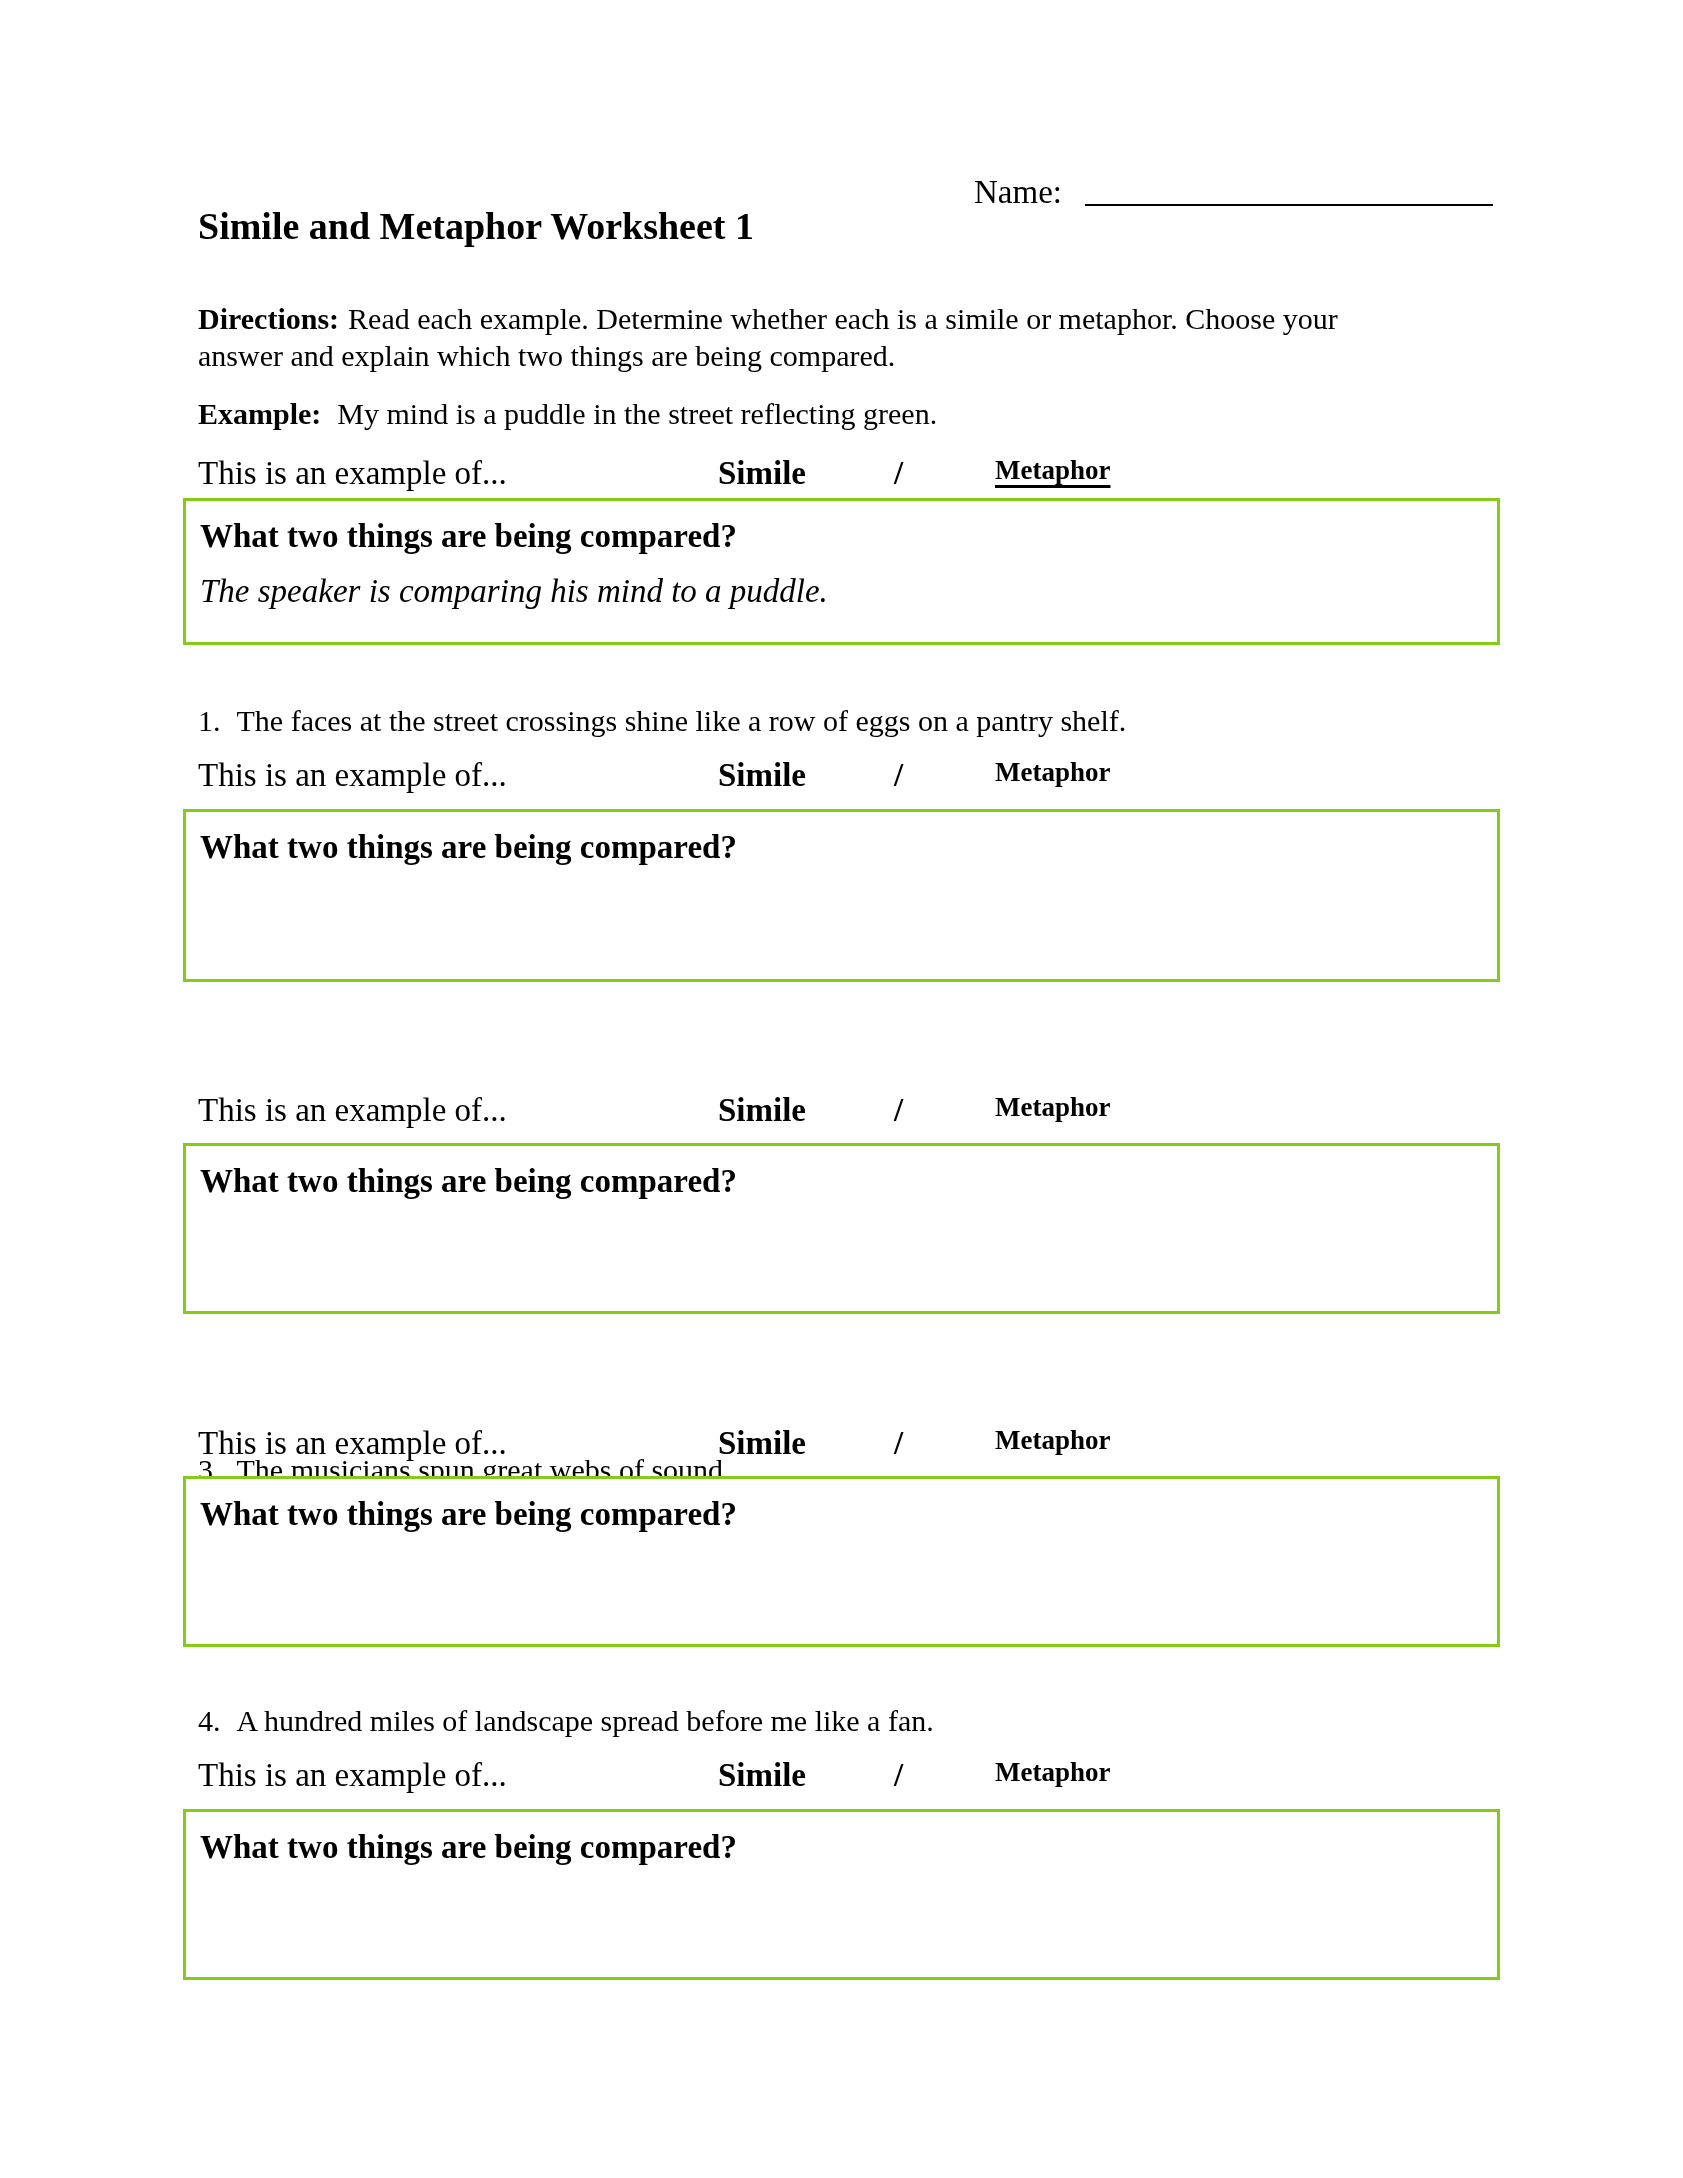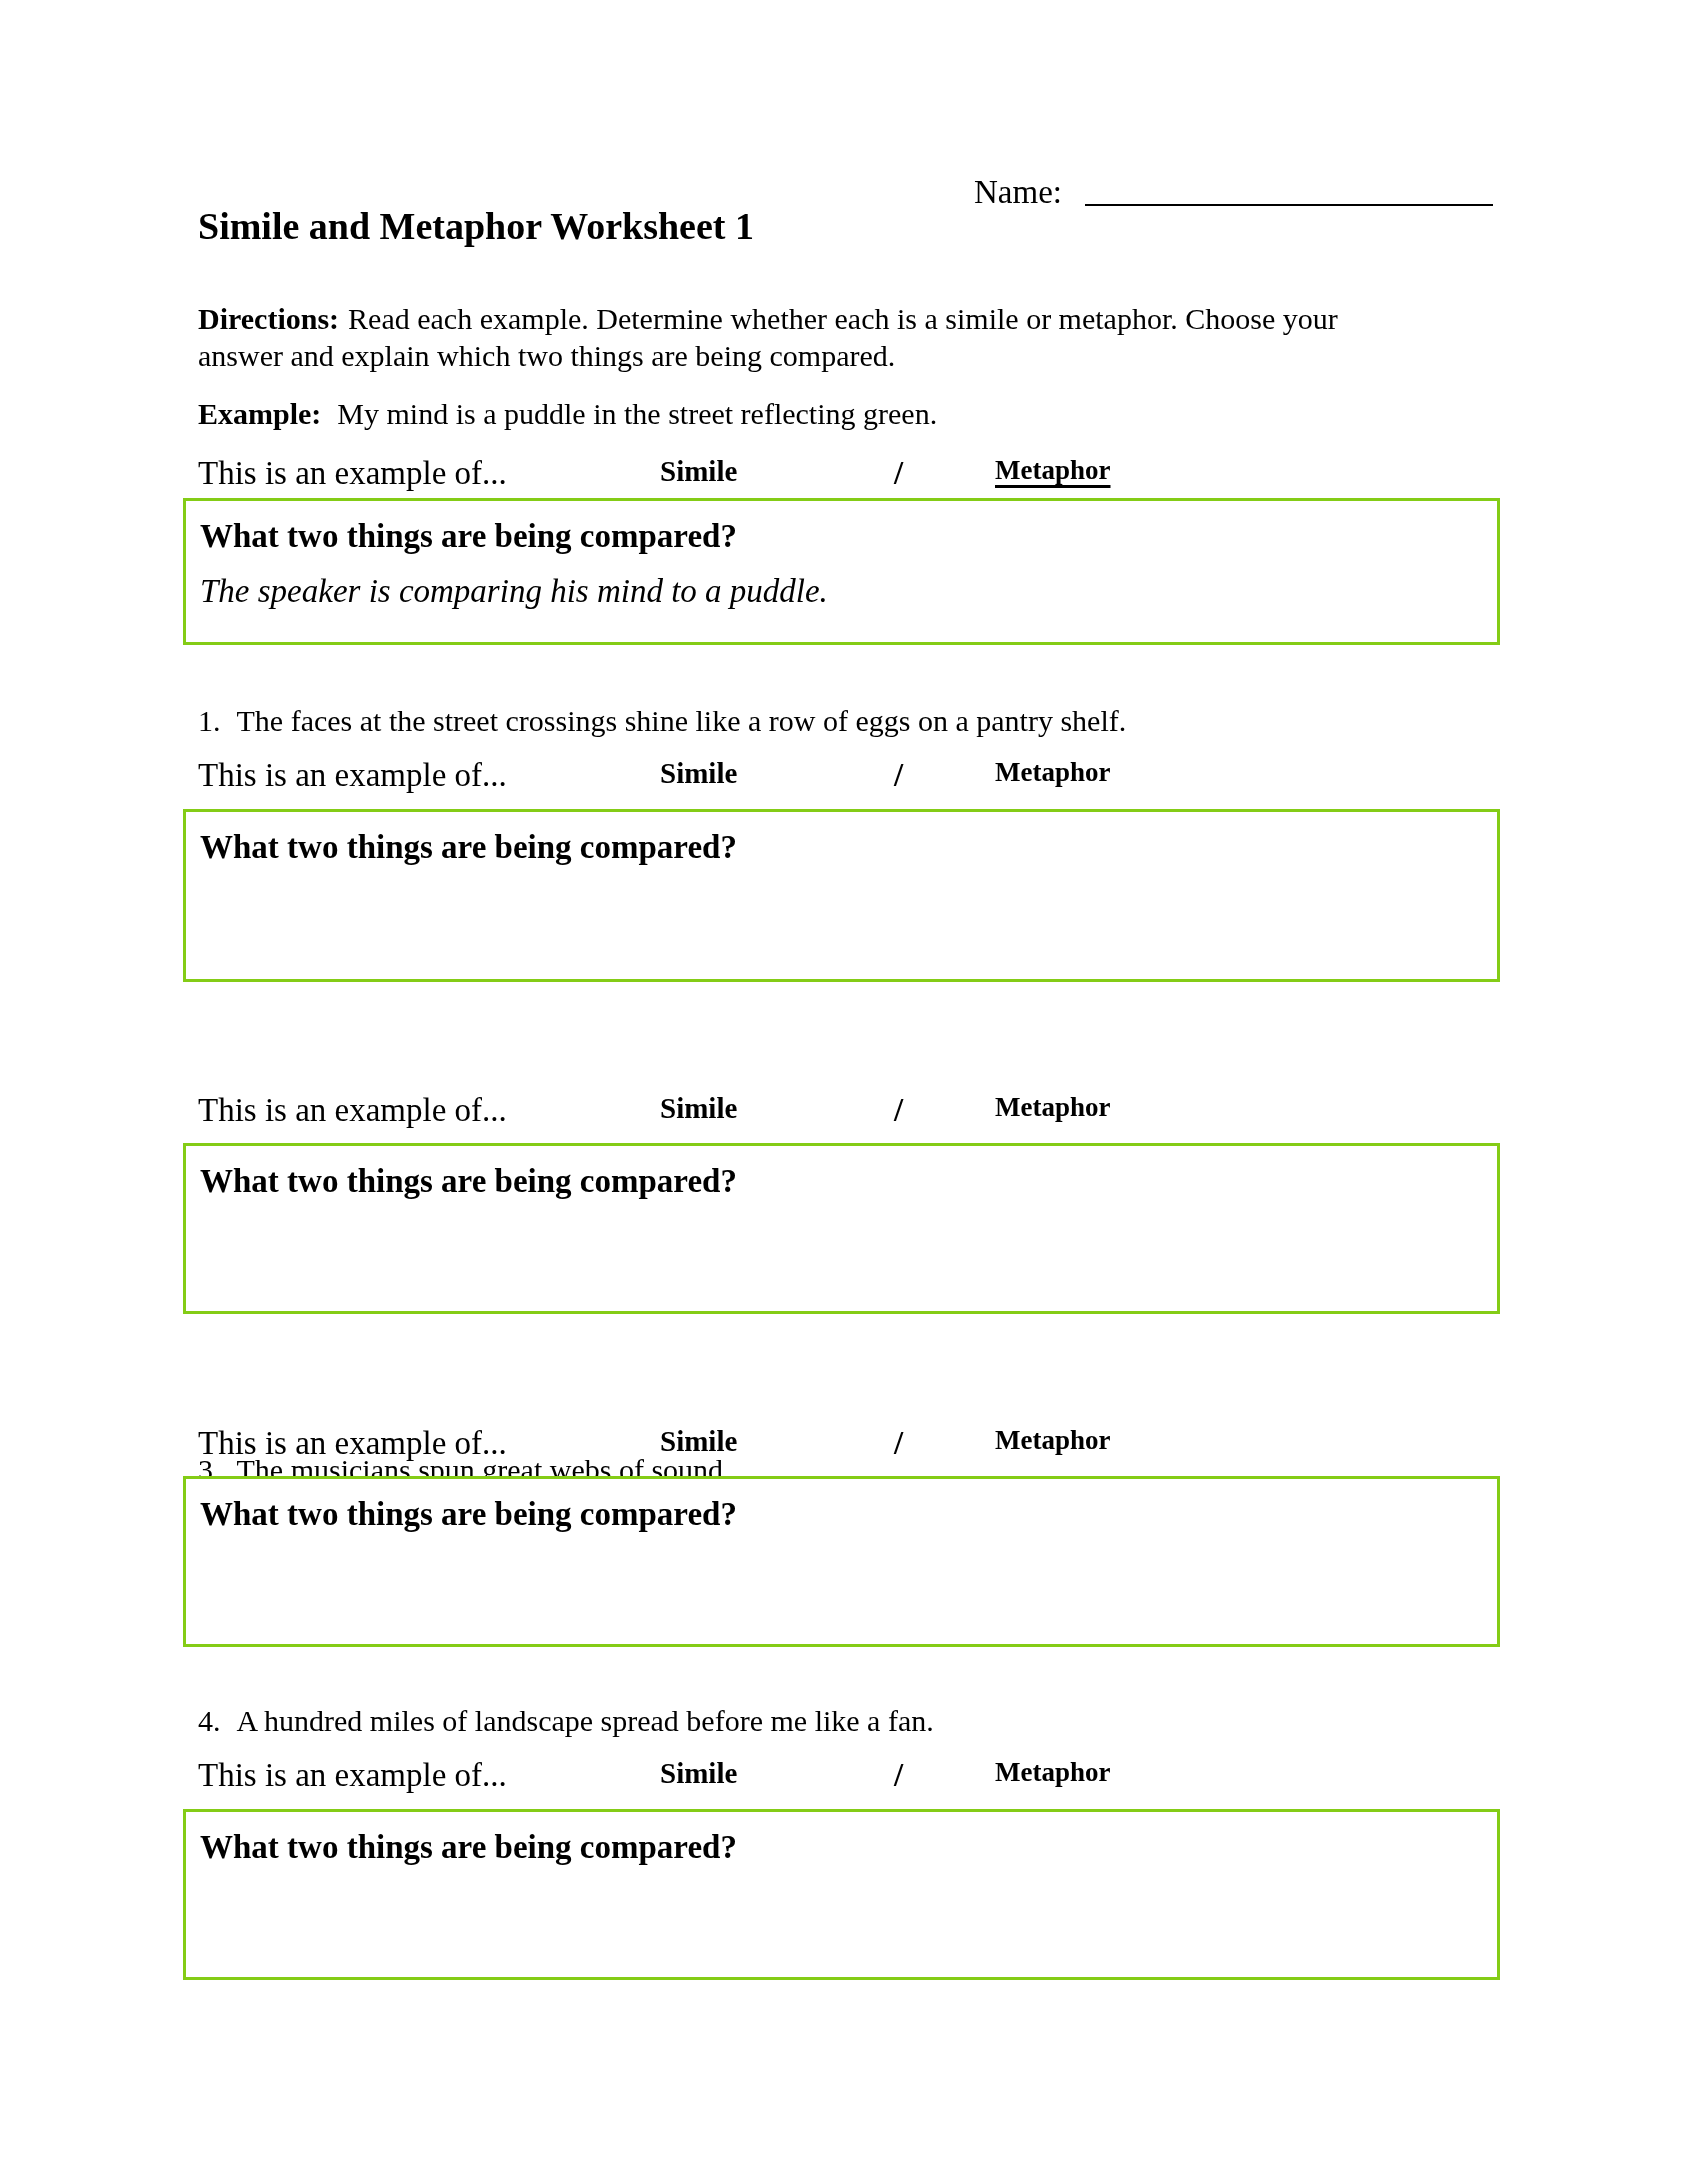--- a/index.html
+++ b/index.html
@@ -32,21 +32,21 @@
   .directions .lbl { font-weight: bold; }
   .dir-gap { display: inline-block; width: 9px; }
 
   
   .sentence-row { left: 198px; width: 1327px; }
   .sent-gap { display: inline-block; width: 16px; }
 
   
   .choice-row { left: 0; width: 1683px; height: 42px; }
   .choice-row .prompt   { position: absolute; left: 198px; top: 0; font-size: 33px; }
-  .choice-row .simile   { position: absolute; left: 660px; top: 0; font-size: 29px; font-weight: bold; }
+  .choice-row .simile   { position: absolute; left: 718px; top: 0; font-size: 33px; font-weight: bold; }
   .choice-row .slash    { position: absolute; left: 894px; top: 0; font-size: 33px; font-weight: bold; }
   .choice-row .metaphor { position: absolute; left: 995px; top: 0; font-size: 27px; font-weight: bold; }
   .underlined { text-decoration: underline; text-decoration-thickness: 3px; text-underline-offset: 6px; }
 
   
   .answer-box {
     left: 183px;
     width: 1317px;
     border: 3px solid #84cc16;
     box-sizing: border-box;

